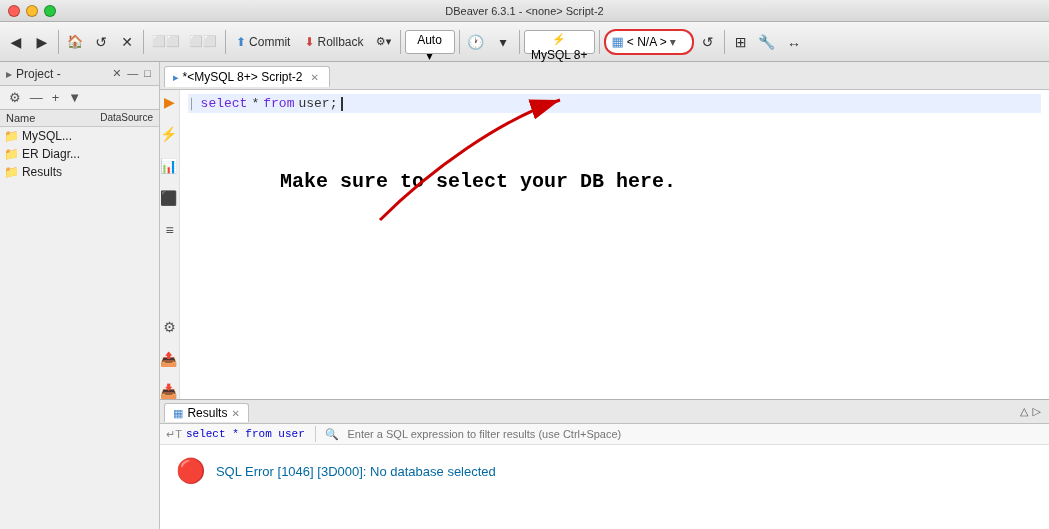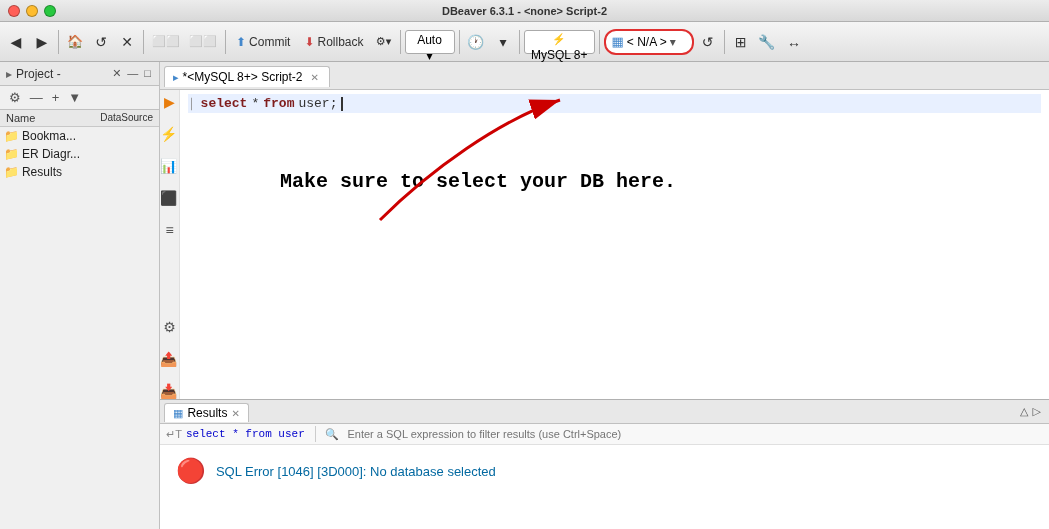--- a/index.html
+++ b/index.html
@@ -21,21 +21,21 @@
       display: flex;
       gap: 6px;
       align-items: center;
     }
     .tb-btn {
       width: 12px; height: 12px; border-radius: 50%; border: 0.5px solid rgba(0,0,0,0.3);
     }
     .tb-close { background: #ff5f57; }
     .tb-min { background: #febc2e; }
     .tb-max { background: #28c840; }
-    .title-bar-title { font-size: 11px; color: #333; font-weight: 700; }
+    .title-bar-title { font-size: 11px; color: #333; font-weight: 400; }
 
     
     .main-toolbar {
       background: linear-gradient(to bottom, #f5f5f5, #e0e0e0);
       height: 40px;
       display: flex;
       align-items: center;
       border-bottom: 1px solid #b0b0b0;
       padding: 0 4px;
       gap: 2px;
@@ -127,21 +127,21 @@
     }
     .editor-code-area {
       flex: 1;
       background: white;
       padding: 6px 8px;
       font-family: 'Courier New', monospace;
       font-size: 13px;
       color: #333;
       position: relative;
     }
-    .code-keyword { color: #7f1d1d; font-weight: bold; }
+    .code-keyword { color: #6d28d9; font-weight: normal; }
     .code-cursor { display: inline-block; width: 2px; height: 14px; background: #333; vertical-align: text-bottom; }
     .line-highlight { background: #e8f0ff; display: flex; align-items: center; padding: 2px 0; width: 100%; margin: -2px 0; }
     .annotation-text {
       position: absolute;
       font-size: 20px;
       font-weight: bold;
       color: #111;
       top: 90px;
       left: 120px;
       white-space: nowrap;
@@ -291,21 +291,21 @@
       <span class="sidebar-toolbar-btn">+</span>
       <span class="sidebar-toolbar-btn">▼</span>
     </div>
     <div class="col-headers">
       <span class="col-header col-name">Name</span>
       <span class="col-header col-datasource">DataSource</span>
     </div>
 
     <div class="tree-item">
       <span class="tree-folder-icon">📁</span>
-      <span class="tree-item-label">Bookma...</span>
+      <span class="tree-item-label">MySQL...</span>
     </div>
     <div class="tree-item">
       <span class="tree-folder-icon">📁</span>
       <span class="tree-item-label">ER Diagr...</span>
     </div>
     <div class="tree-item">
       <span class="tree-folder-icon">📁</span>
       <span class="tree-item-label">Results</span>
     </div>
   </div>

